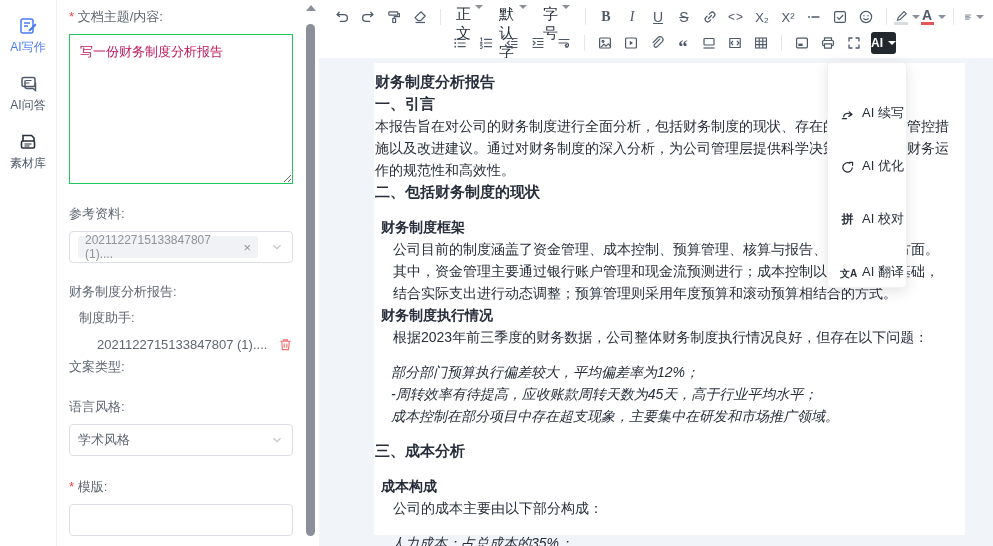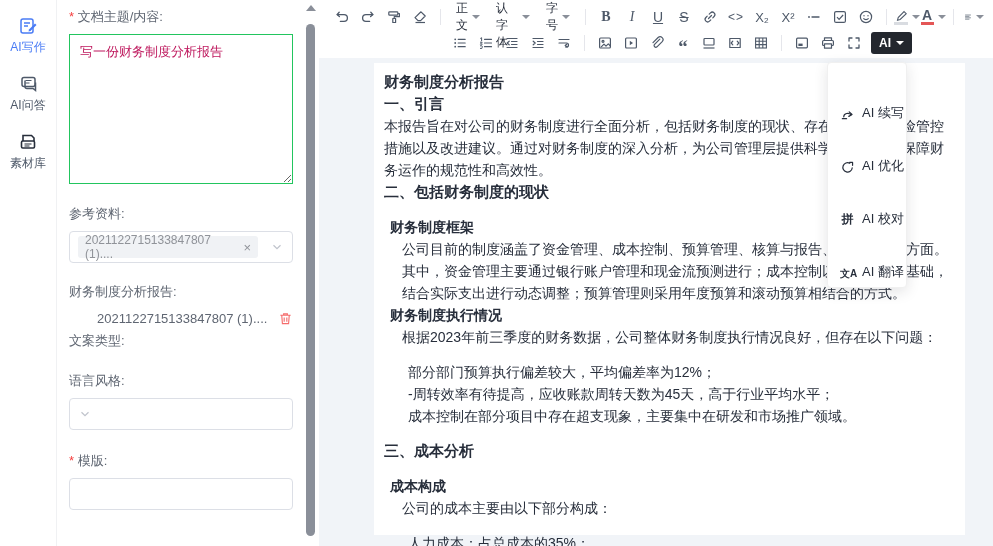--- a/index.html
+++ b/index.html
@@ -37,38 +37,38 @@
 
   
   .editor { flex:1; display:flex; flex-direction:column; min-width:0; background:#fff; position:relative; }
   .toolbar { padding:4px 6px 2px 10px; background:#fff; }
   .trow { display:flex; align-items:center; height:26px; }
   .trow2 { padding-left:118px; }
   .tbtn { display:flex; align-items:center; justify-content:center; min-width:24px; height:24px; border-radius:3px; cursor:pointer; color:#4e5969; padding:0 2px; margin:0 1px; }
   .tbtn svg { width:16px; height:16px; }
   .tbtn.txt { font-size:14px; }
   .tsep { width:1px; height:16px; background:#e5e6eb; margin:0 7px; flex-shrink:0; }
-  .tdrop { display:flex; align-items:center; gap:4px; padding:0 6px; height:24px; font-size:12px; color:#272e3b; cursor:pointer; margin:0 2px; }
+  .tdrop { display:flex; gap:4px; padding:0 6px; height:24px; font-size:15px; color:#272e3b; cursor:pointer; margin:0 2px; }
   .caret { width:0; height:0; border-left:4px solid transparent; border-right:4px solid transparent; border-top:4px solid #8a8f99; }
   .b{font-weight:bold;font-family:"Liberation Serif",serif;} .i{font-style:italic;font-family:"Liberation Serif",serif;} .u{text-decoration:underline;} .s{text-decoration:line-through;}
   .pen-under { display:flex; flex-direction:column; align-items:center; }
   .pen-under .bar { width:14px; height:3px; background:#d9dcе1; background:#d9dce1; margin-top:1px; }
   .acolor { font-size:14px; font-weight:bold; line-height:12px; display:flex; flex-direction:column; align-items:center; }
   .acolor .bar { width:13px; height:3px; background:#e45656; margin-top:1px; }
-  .ai-btn { background:#23272e; color:#fff; border-radius:3px; height:22px; display:flex; align-items:center; gap:5px; padding:0 8px; font-size:12px; font-weight:bold; cursor:pointer; margin-left:4px; }
+  .ai-btn { background:#23272e; color:#fff; border-radius:3px; height:22px; display:flex; align-items:center; gap:5px; padding:0 0; font-size:12px; font-weight:bold; cursor:pointer; margin-left:4px; }
   .ai-btn .caret { border-top-color:#fff; }
 
   .content { flex:1; background:#f1f4f8; padding:5px 27px 11px 55px; overflow:hidden; }
-  .page { background:#fff; width:591px; height:100%; padding:8px 15px 10px 10px; font-size:14px; line-height:22px; color:#272e3b; cursor:text; }
+  .page { background:#fff; width:591px; height:100%; padding:8px 15px 10px 1px; font-size:14px; line-height:22px; color:#272e3b; cursor:text; }
   .doc-title { font-weight:bold; font-size:15px; }
   .doc-h { font-weight:bold; font-size:15px; }
   .doc-h2 { font-weight:bold; margin-left:6px; }
   .doc-p {}
   .doc-p1 { margin-left:18px; }
-  .doc-li { margin-left:24px; }
+  .doc-li { margin-left:16px;font-style:italic; }
   .doc-blank { height:13px; }
 
   
   .ai-menu { position:absolute; left:508px; top:62px; width:80px; background:#fff; border:1px solid #f0f0f0; border-radius:4px; box-shadow:0 4px 14px rgba(31,35,41,.12); padding:6px 0; z-index:5; }
   .ai-menu-item { display:flex; align-items:flex-end; gap:7px; height:29px; padding:0 12px; font-size:13px; color:#272e3b; cursor:pointer; white-space:nowrap;margin-top:24px; }
   .ai-menu-item svg { width:15px; height:15px; flex-shrink:0; }
   .mi-txt { font-size:12px; font-weight:bold; color:#272e3b; width:15px; text-align:center; flex-shrink:0; }
   .quote-glyph { font-family:"Liberation Serif",serif; font-weight:bold; font-size:19px; line-height:10px; padding-top:8px; }
 </style>
 </head>
@@ -113,31 +113,33 @@
         <span>2021122715133847807 (1)....</span>
         <span class="x">×</span>
       </span>
       <span style="flex:1"></span>
       <svg class="chev" viewBox="0 0 16 16" fill="none" stroke="#c0c4cc" stroke-width="1.4">
           <path d="M4 6l4 4 4-4"></path>
         </svg>
     </div>
 
     <div class="f-label" style="margin-top:20px;">财务制度分析报告:</div>
+    <div class="file-group">制度助手:</div>
     <div class="file-row">
       <span class="name">2021122715133847807 (1)....</span>
       <svg viewBox="0 0 16 16" fill="none" stroke="#f56c6c" stroke-width="1.2">
           <path d="M2.5 4.5h11M6 4.5V3h4v1.5M4 4.5l.7 9h6.6l.7-9M6.6 7v4.5M9.4 7v4.5"></path>
         </svg>
     </div>
 
     <div class="f-label" style="margin-top:6px;">文案类型:</div>
 
     <div class="f-label" style="margin-top:22px;">语言风格:</div>
     <div class="selectbox">
+      <span class="val">学术风格</span>
       <svg class="chev" viewBox="0 0 16 16" fill="none" stroke="#c0c4cc" stroke-width="1.4">
           <path d="M4 6l4 4 4-4"></path>
         </svg>
     </div>
 
     <div class="f-label req" style="margin-top:22px;">模版:</div>
     <div class="selectbox">
       
       
       

